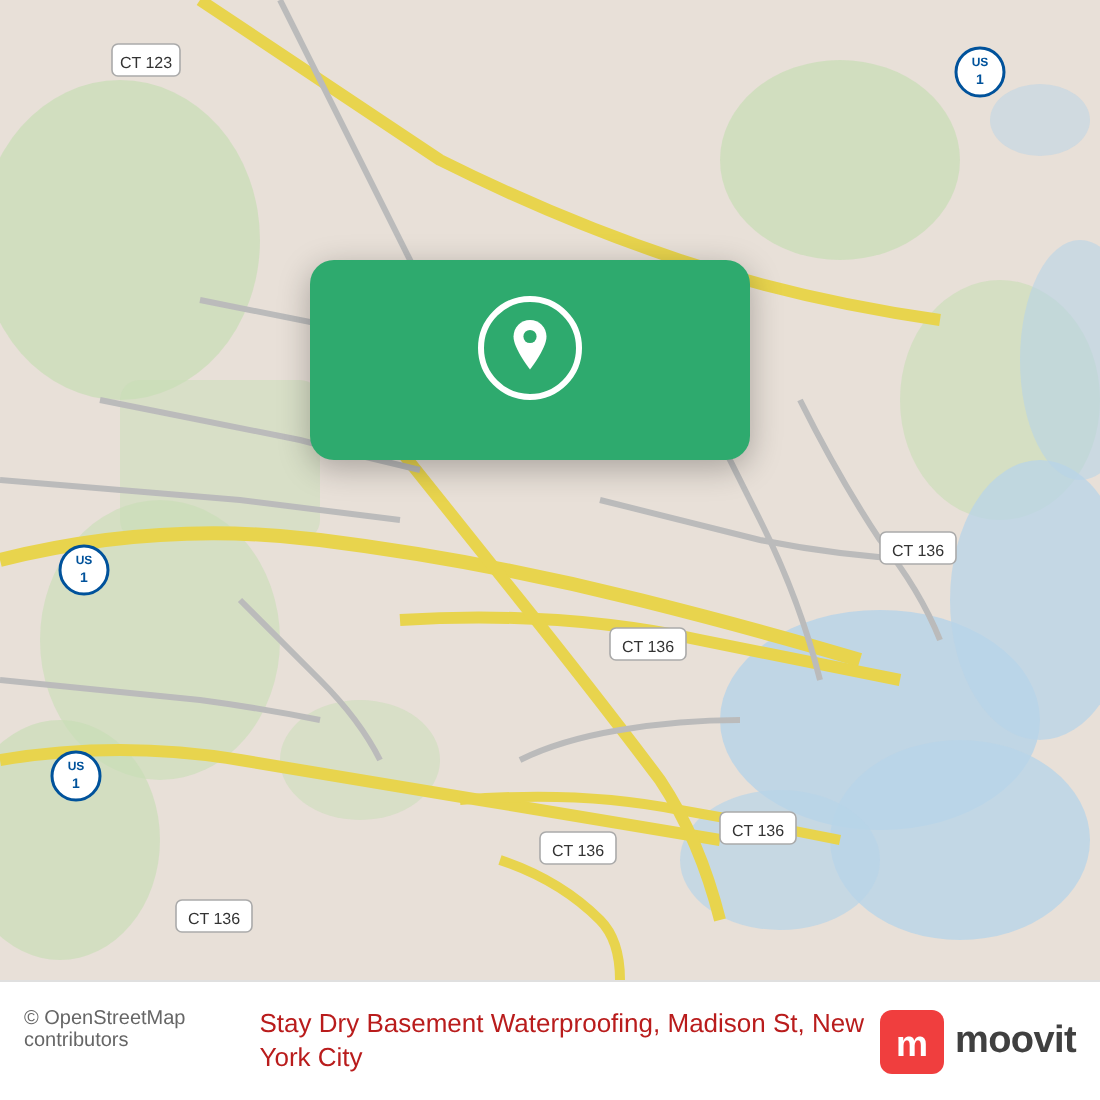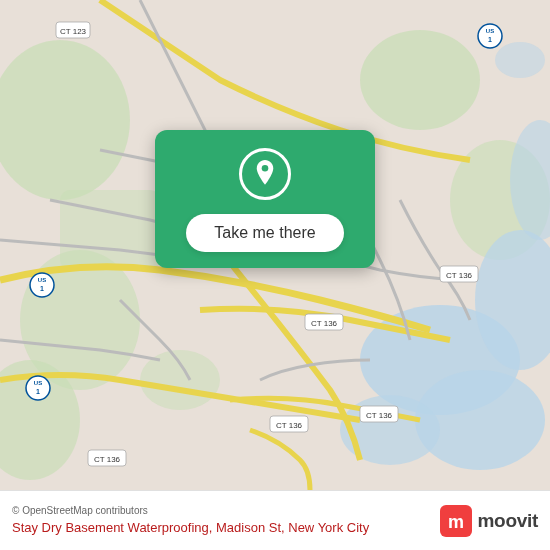--- a/index.html
+++ b/index.html
@@ -80,21 +80,20 @@
       background: #fff;
       display: flex;
       align-items: center;
       padding: 0 12px;
       border-top: 1px solid #e0e0e0;
       justify-content: space-between;
     }
 
     #footer-left {
       display: flex;
-      flex-direction: column;
       justify-content: center;
       max-width: 430px;
     }
 
     #footer-copyright {
       font-size: 10px;
       color: #666;
       margin-bottom: 4px;
     }
 
@@ -203,21 +202,20 @@
     <text x="107" y="462" text-anchor="middle" font-size="8" fill="#333" font-family="Arial">CT 136</text>
   </svg>
 
   <div id="location-card">
     <div id="pin-icon-wrapper">
       <svg id="pin-svg" viewBox="0 0 28 34" xmlns="http://www.w3.org/2000/svg">
         <path d="M14 0C8.48 0 4 4.48 4 10c0 7.5 10 20 10 20s10-12.5 10-20c0-5.52-4.48-10-10-10z" fill="white"></path>
         <circle cx="14" cy="10" r="4" fill="#2eaa6e"></circle>
       </svg>
     </div>
-    <button id="take-me-there-btn">Take me there</button>
   </div>
 </div>
 
 <div id="footer">
   <div id="footer-left">
     <span id="footer-copyright">© OpenStreetMap contributors</span>
     <span id="footer-title">Stay Dry Basement Waterproofing, Madison St, New York City</span>
   </div>
   <div id="moovit-logo">
     <svg id="moovit-m" viewBox="0 0 32 32" xmlns="http://www.w3.org/2000/svg">

